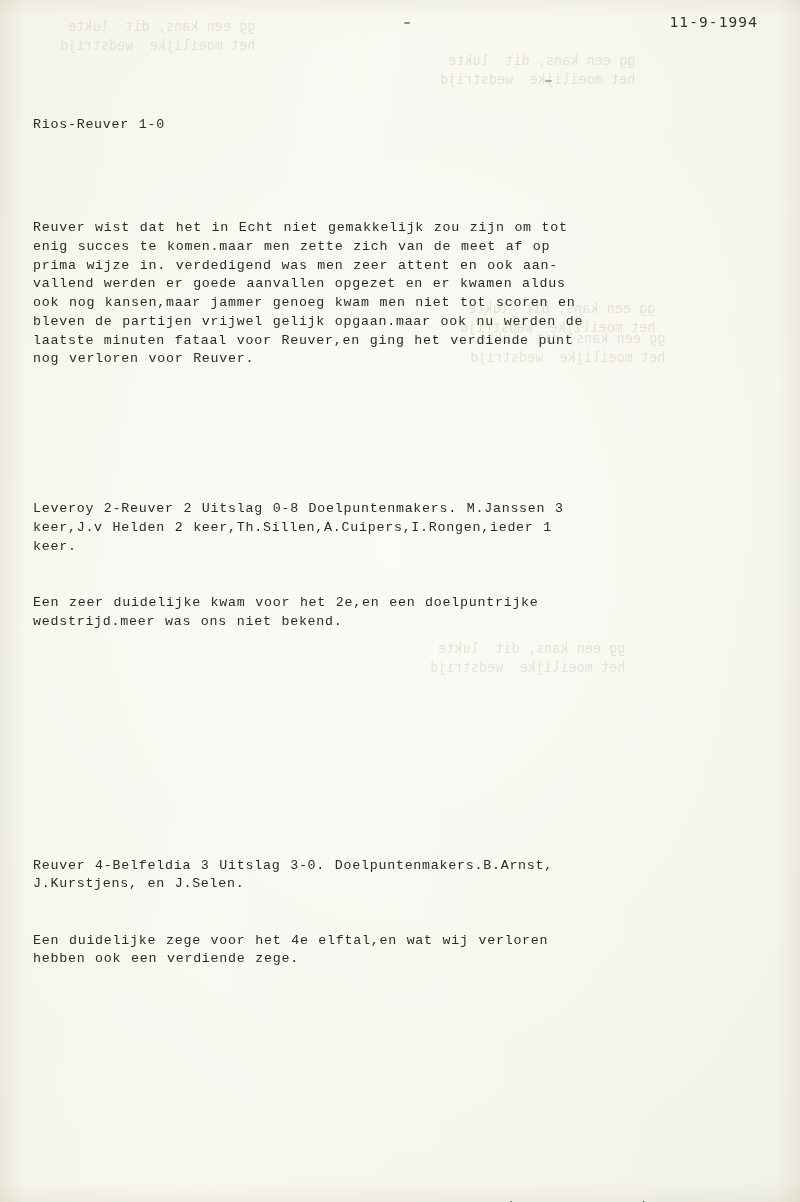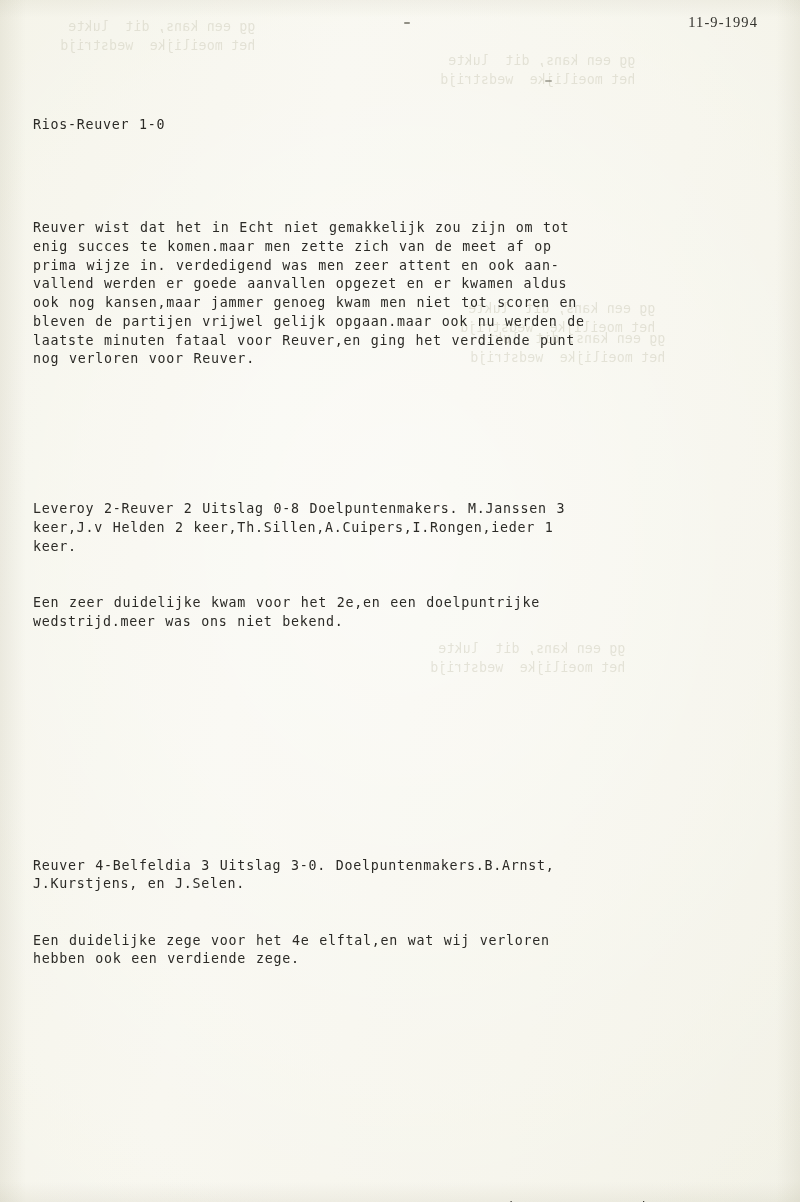--- a/index.html
+++ b/index.html
@@ -58,21 +58,20 @@
     z-index: 3;
   }
 
   .date-line {
     position: absolute;
     top: 14px;
     right: 42px;
     font-size: 14.5px;
     letter-spacing: 1.1px;
     color: #32312c;
-    font-family: Liberation Serif, serif;
   }
 
   .stray-mark {
     position: absolute;
     top: 22px;
     left: 404px;
     width: 6px;
     height: 2px;
     background: #6e6c60;
     opacity: .75;
@@ -97,20 +96,21 @@
     font-size: 13.3px;
     line-height: 18.75px;
     letter-spacing: .75px;
     white-space: pre-wrap;
     word-spacing: 1px;
   }
 
   .block {
     margin: 0;
     white-space: pre;
+    font-family: Liberation Mono, monospace;
   }
   .gap {
     height: 18.75px;
   }
   .gap-sm {
     height: 9px;
   }
 
   .sig {
     position: absolute;

